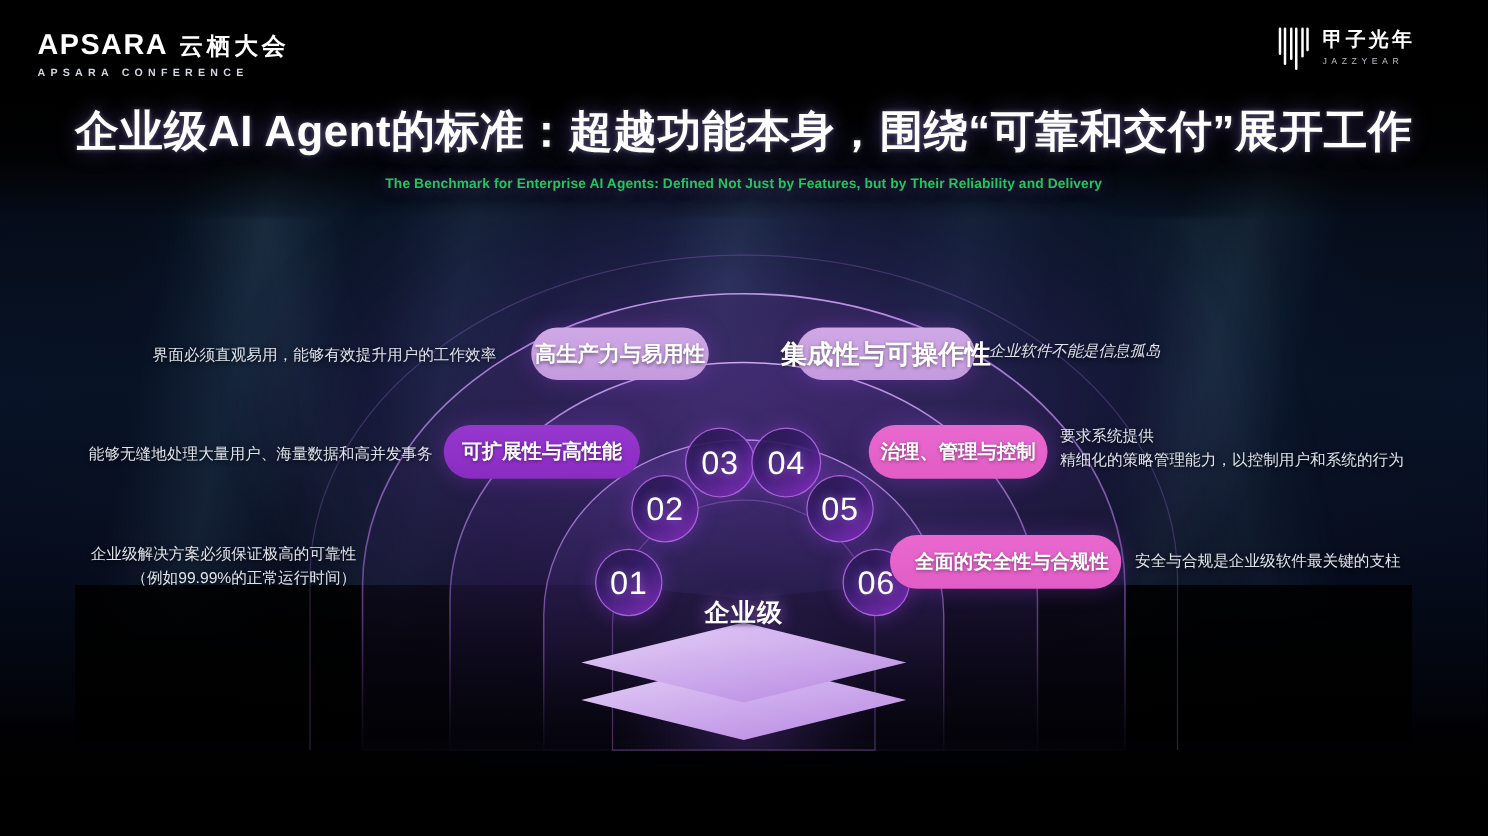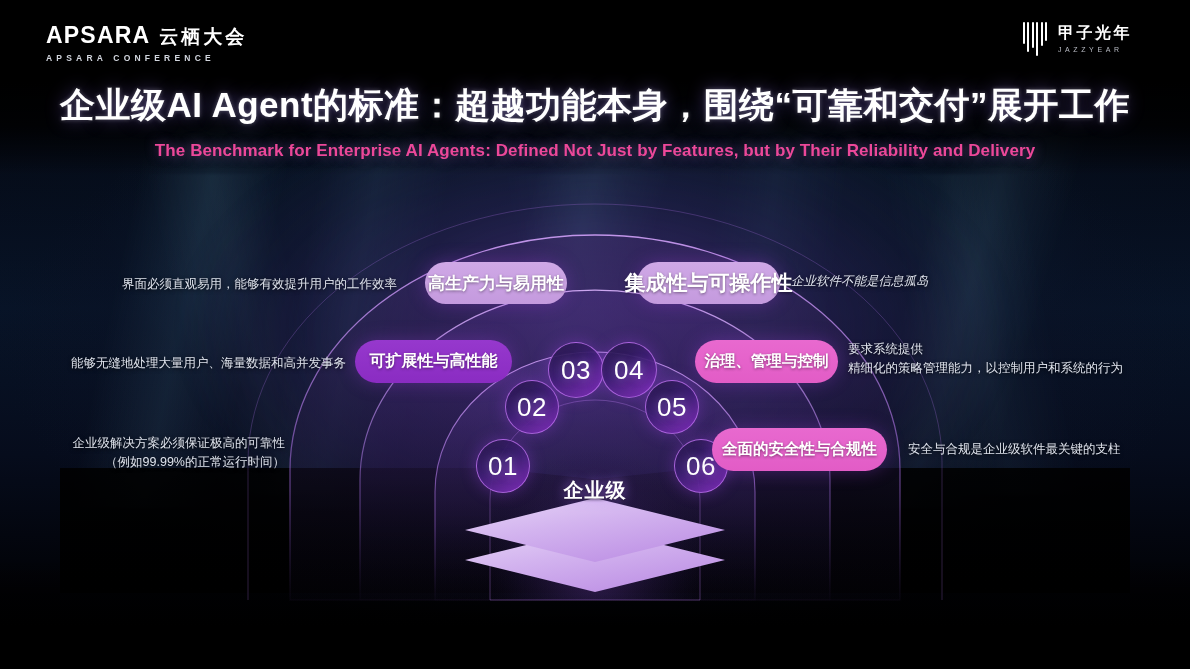--- a/index.html
+++ b/index.html
@@ -64,21 +64,21 @@
     background:linear-gradient(180deg,rgba(0,0,0,0) 0%,#000 62%);
     pointer-events:none;
   }
   .top-fade{
     position:absolute;left:0;right:0;top:0;height:175px;
     background:linear-gradient(180deg,#000 0%,#000 46%,rgba(0,0,0,.82) 72%,rgba(0,0,0,0) 100%);
     pointer-events:none;
   }
 
   
-  .logo-left{position:absolute;left:30px;top:24px;z-index:30;margin-left:16px;}
+  .logo-left{position:absolute;left:30px;top:24px;z-index:30;}
   .logo-left .wordmark{
     font-size:23px;font-weight:800;letter-spacing:1.2px;
     color:#fff;line-height:1;white-space:nowrap;
     font-family:"Liberation Sans","DejaVu Sans",sans-serif;
   }
   .logo-left .wordmark .cn{font-size:19px;font-weight:700;letter-spacing:3px;margin-left:9px;}
   .logo-left .sub{
     margin-top:6px;font-size:8.5px;letter-spacing:4.2px;color:#d2d6de;font-weight:600;
   }
   .logo-right{position:absolute;right:58px;top:22px;z-index:30;display:flex;align-items:center;gap:11px;}
@@ -96,21 +96,21 @@
 
   
   .title-cn{
     position:absolute;left:0;right:0;top:82px;text-align:center;z-index:30;
     font-size:35px;font-weight:800;letter-spacing:.5px;color:#ffffff;
     text-shadow:0 0 18px rgba(150,120,255,.45),0 0 4px rgba(255,255,255,.3);
     white-space:nowrap;
   }
   .title-en{
     position:absolute;left:0;right:0;top:141px;text-align:center;z-index:30;
-    font-size:17px;font-weight:700;color:#ec4899;letter-spacing:.1px;
+    font-size:11px;font-weight:700;color:#22c55e;letter-spacing:.1px;
     text-shadow:0 0 12px rgba(190,120,230,.5);
     white-space:nowrap;
   }
 
   
   .arch-svg{position:absolute;left:0;top:0;width:1190px;height:669px;z-index:5;pointer-events:none;}
 
   
   .pill{
     position:absolute;z-index:20;
@@ -122,21 +122,21 @@
   }
   .pill.lilac{background:linear-gradient(180deg,#cfa8e6 0%,#c49ade 100%);}
   .pill.violet{background:linear-gradient(180deg,#9638cd 0%,#8a2cc2 100%);}
   .pill.magenta{background:linear-gradient(180deg,#e869cf 0%,#e25cc6 100%);}
 
   #pill-1{left:425px;top:262px;width:142px;height:42px;font-size:17px;}
   #pill-2{left:637px;top:262px;width:143px;height:42px;font-size:21px;}
   #pill-3{left:355px;top:340px;width:157px;height:43px;font-size:16px;}
   #pill-4{left:695px;top:340px;width:143px;height:43px;font-size:15.5px;}
   #pill-5{left:292px;top:428px;width:198px;height:43px;font-size:16px;}
-  #pill-6{left:712px;top:428px;width:175px;height:43px;font-size:15.5px;}
+  #pill-6{left:712px;top:428px;width:175px;height:43px;font-size:15.5px;padding-left:10px;}
 
   
   .cap{
     position:absolute;z-index:20;
     font-size:12.5px;color:#dfe3ec;line-height:1.5;
     text-shadow:0 1px 4px rgba(0,0,0,.8);
     white-space:pre-line;
   }
   .cap.right-al{text-align:right;}
   .cap.left-al{text-align:left;}

